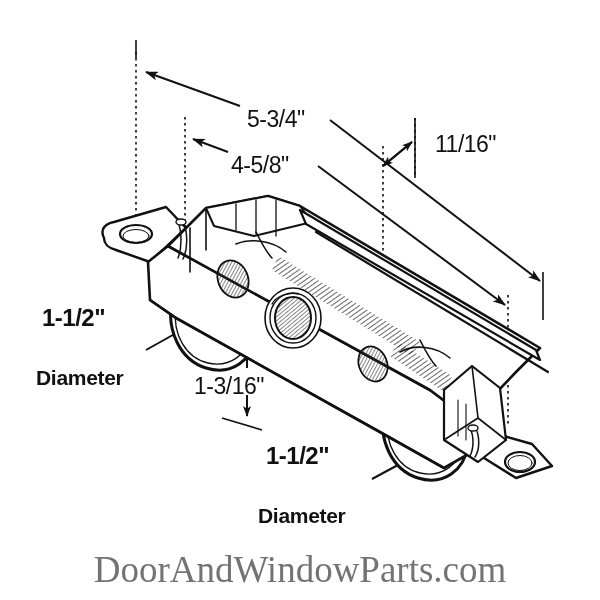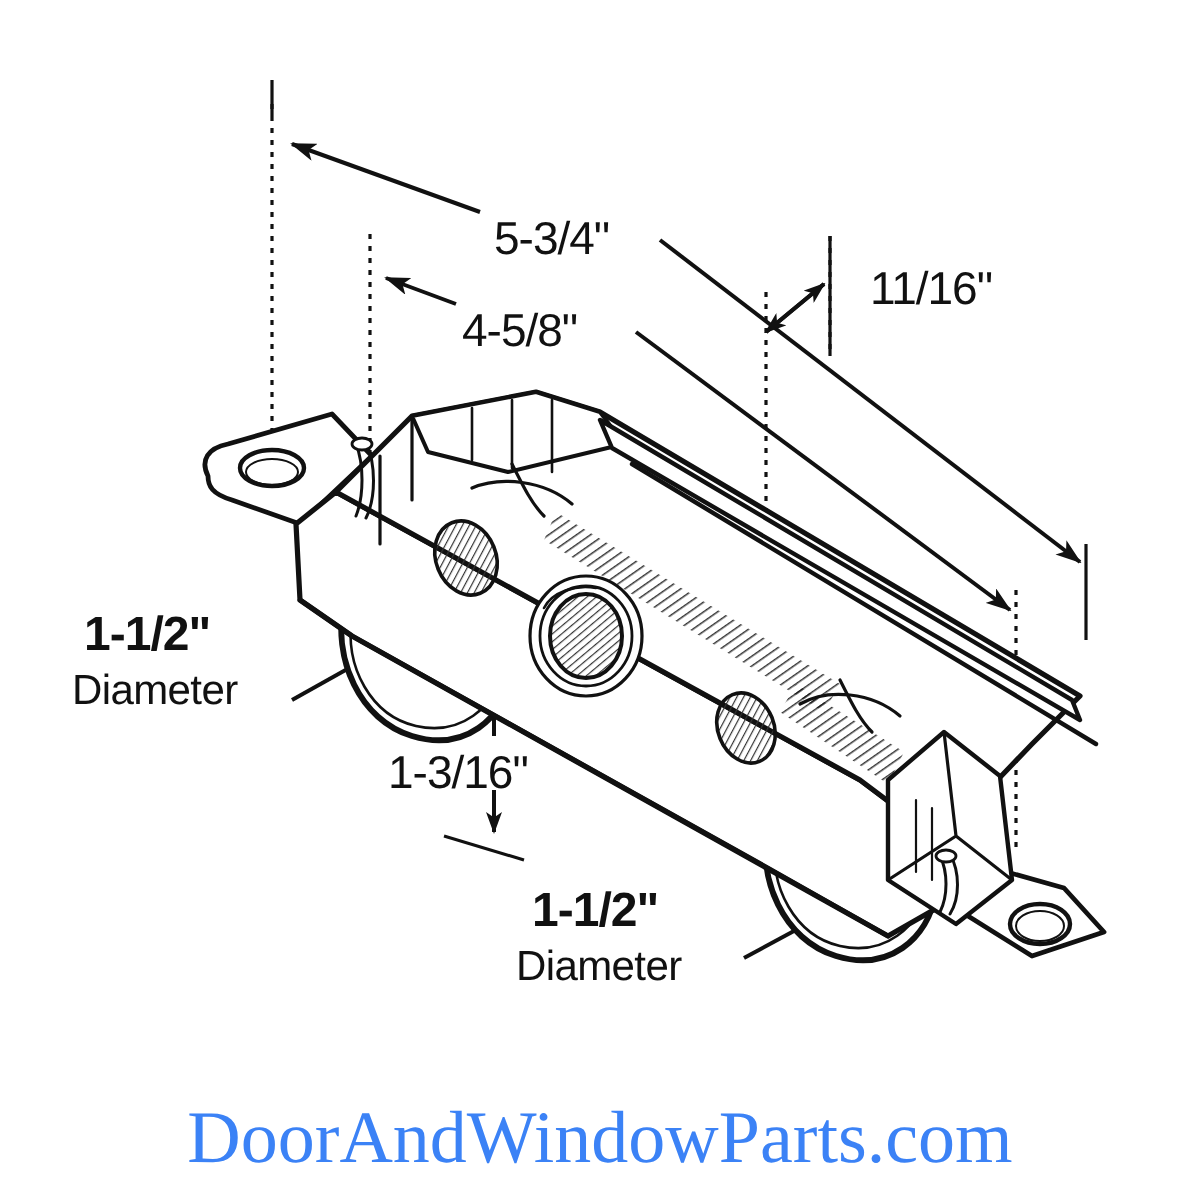--- a/index.html
+++ b/index.html
@@ -35,42 +35,43 @@
     font-weight: 400;
     letter-spacing: -0.5px;
   }
   .dim-bold {
     font-size: 24px;
     font-weight: 700;
     letter-spacing: -0.5px;
   }
   .dim-sub {
     font-size: 21px;
-    font-weight: 400;
+    font-weight: 700;
     letter-spacing: -0.3px;
+    margin-top: 32px;
   }
   #t-5-3-4  { left: 247px; top: 106px; }
   #t-4-5-8  { left: 231px; top: 152px; }
   #t-11-16  { left: 435px; top: 131px; }
   #t-left-dia-val { left: 42px;  top: 304px; }
   #t-left-dia-lbl { left: 36px;  top: 334px; }
   #t-1-3-16 { left: 194px; top: 373px; }
   #t-bot-dia-val { left: 266px; top: 442px; }
   #t-bot-dia-lbl { left: 258px; top: 472px; }
 
   #watermark {
     position: absolute;
     left: 0;
     top: 548px;
     width: 600px;
     text-align: center;
     font-family: "Liberation Serif", serif;
     font-size: 37px;
     font-weight: 400;
-    color: #3b82f6;
+    color: #737373;
     letter-spacing: 0px;
     white-space: nowrap;
   }
 </style>
 </head>
 <body>
 
 <div id="page">
 
   <svg id="diagram" viewBox="0 0 600 600">

